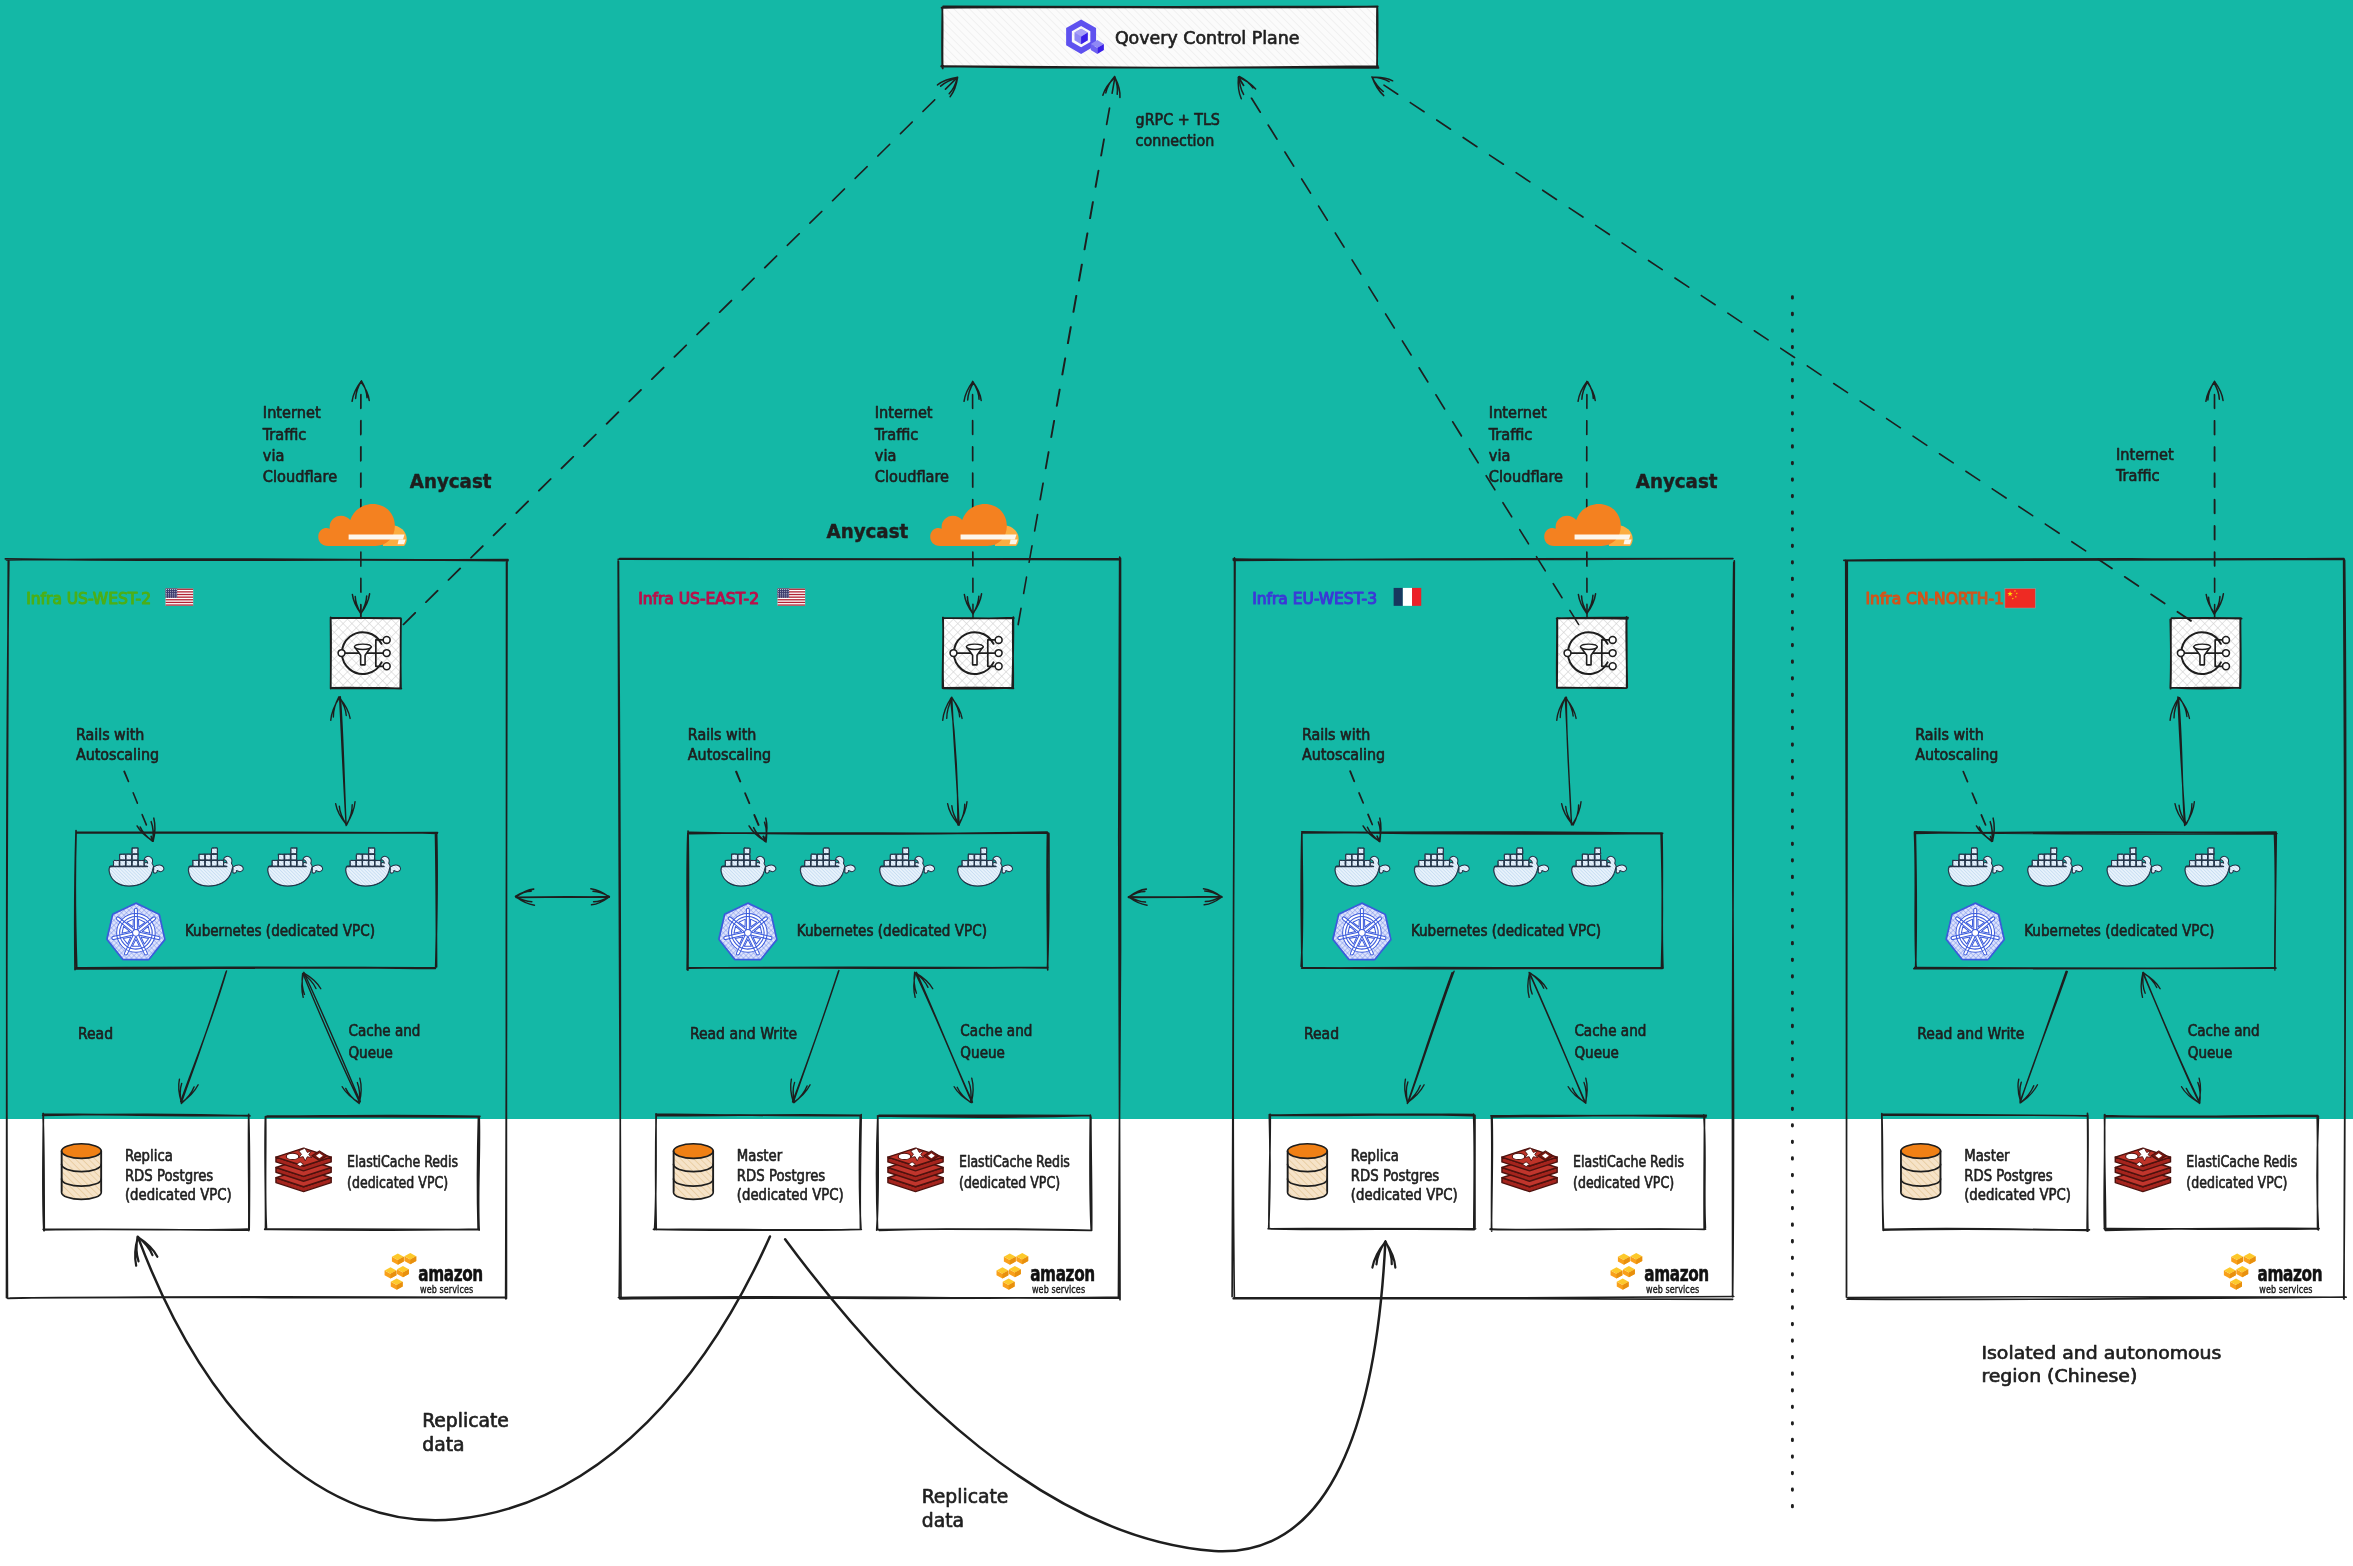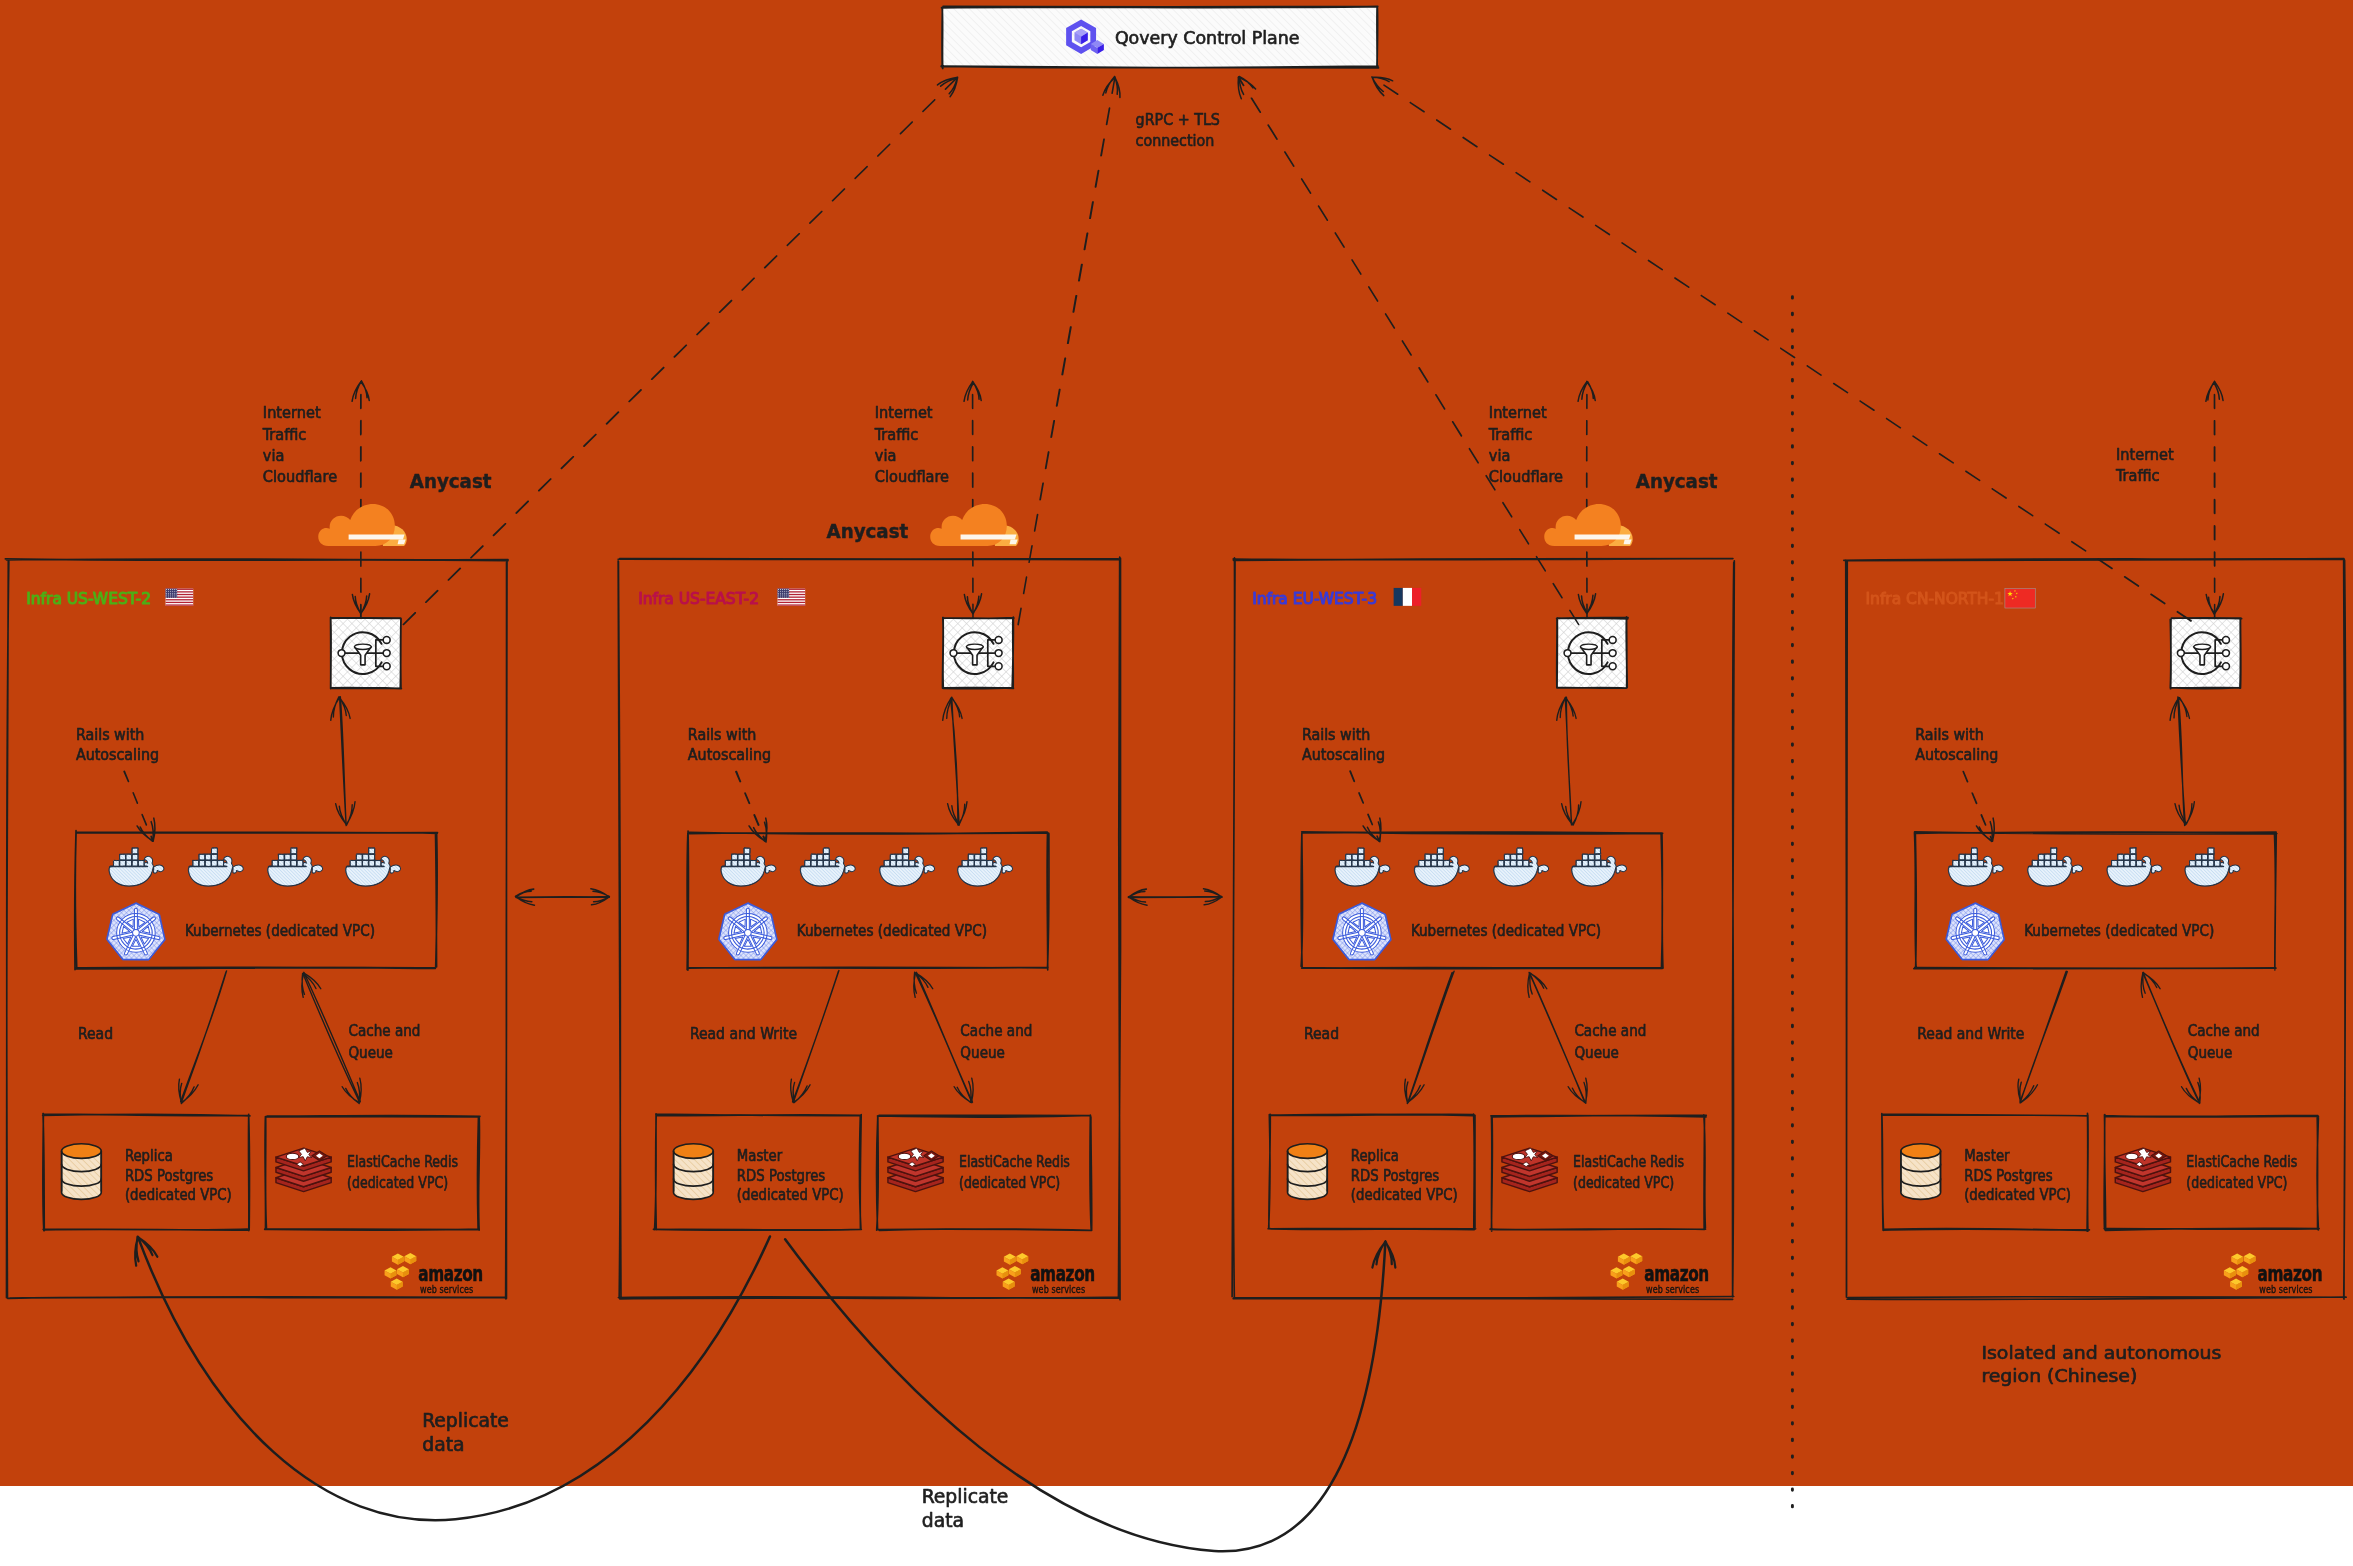--- a/index.html
+++ b/index.html
@@ -1,18 +1,18 @@
 <!DOCTYPE html>
 <html style="font-size:11px"><head>
 <meta charset="utf-8">
 <title>Qovery Multi-Region Architecture</title>
 <style>
   html,body{margin:0;padding:0;background:#ffffff;}
   body{width:2354px;height:1567px;overflow:hidden;font-family:"DejaVu Sans",sans-serif;}
-  #root{position:relative;width:2354px;height:1486px;background:#c2410c;}
+  #root{position:relative;width:2354px;height:1119px;background:#14b8a6;}
   svg#canvas{position:absolute;left:0;top:0;width:2354px;height:1567px;}
   text{font-family:"DejaVu Sans",sans-serif;white-space:pre;}
   
   #a11y{position:absolute;left:0;top:0;width:0.7px;height:0.7px;overflow:hidden;clip:rect(0 0 0 0);
         white-space:nowrap;font-size:0.7px;color:transparent;pointer-events:none;}
 </style>
 </head>
 <body>
 
 <div id="root">

